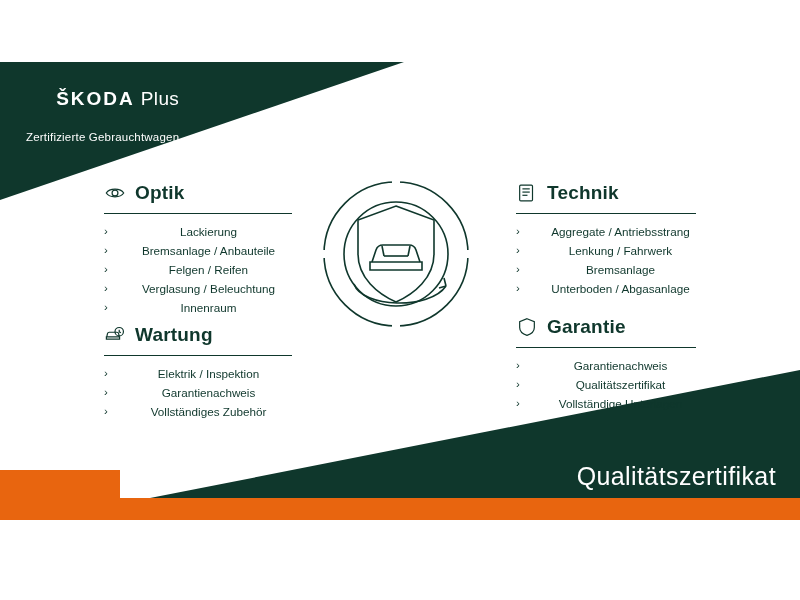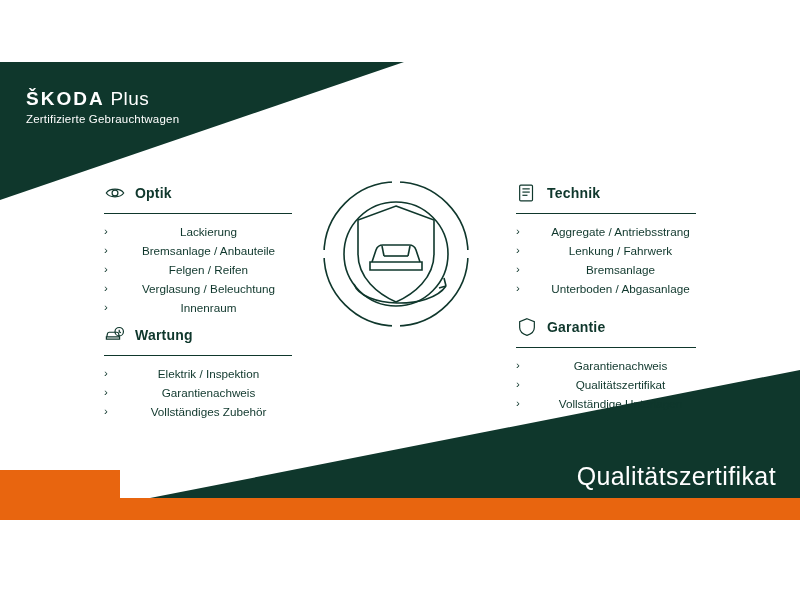--- a/index.html
+++ b/index.html
@@ -33,32 +33,33 @@
   .brand {
     position: absolute;
     left: 26px;
     top: 88px;
     color: #ffffff;
   }
   .brand-line1 {
     font-size: 19px;
     letter-spacing: 0.6px;
     white-space: nowrap;
+    text-align: right;
   }
   .brand-line1 .bold {
     font-weight: bold;
     letter-spacing: 2px;
   }
   .brand-line1 .light {
     font-weight: normal;
     letter-spacing: 0.4px;
   }
   .brand-line2 {
     font-size: 11.5px;
-    margin-top: 3px;
+    margin-top: 21px;
     letter-spacing: 0.2px;
     white-space: nowrap;
   }
 
   
   .col {
     position: absolute;
     width: 200px;
   }
   .col-left  { left: 104px; }
@@ -75,21 +76,21 @@
     height: 26px;
     gap: 9px;
   }
   .sec-icon {
     width: 22px;
     height: 22px;
     flex: 0 0 22px;
     display: block;
   }
   .sec-title {
-    font-size: 14px;
+    font-size: 19px;
     font-weight: bold;
     color: #0f372c;
     letter-spacing: 0.2px;
     white-space: nowrap;
   }
   .sec-rule {
     height: 1px;
     background: #0f372c;
     margin-top: 7px;
     width: 188px;

